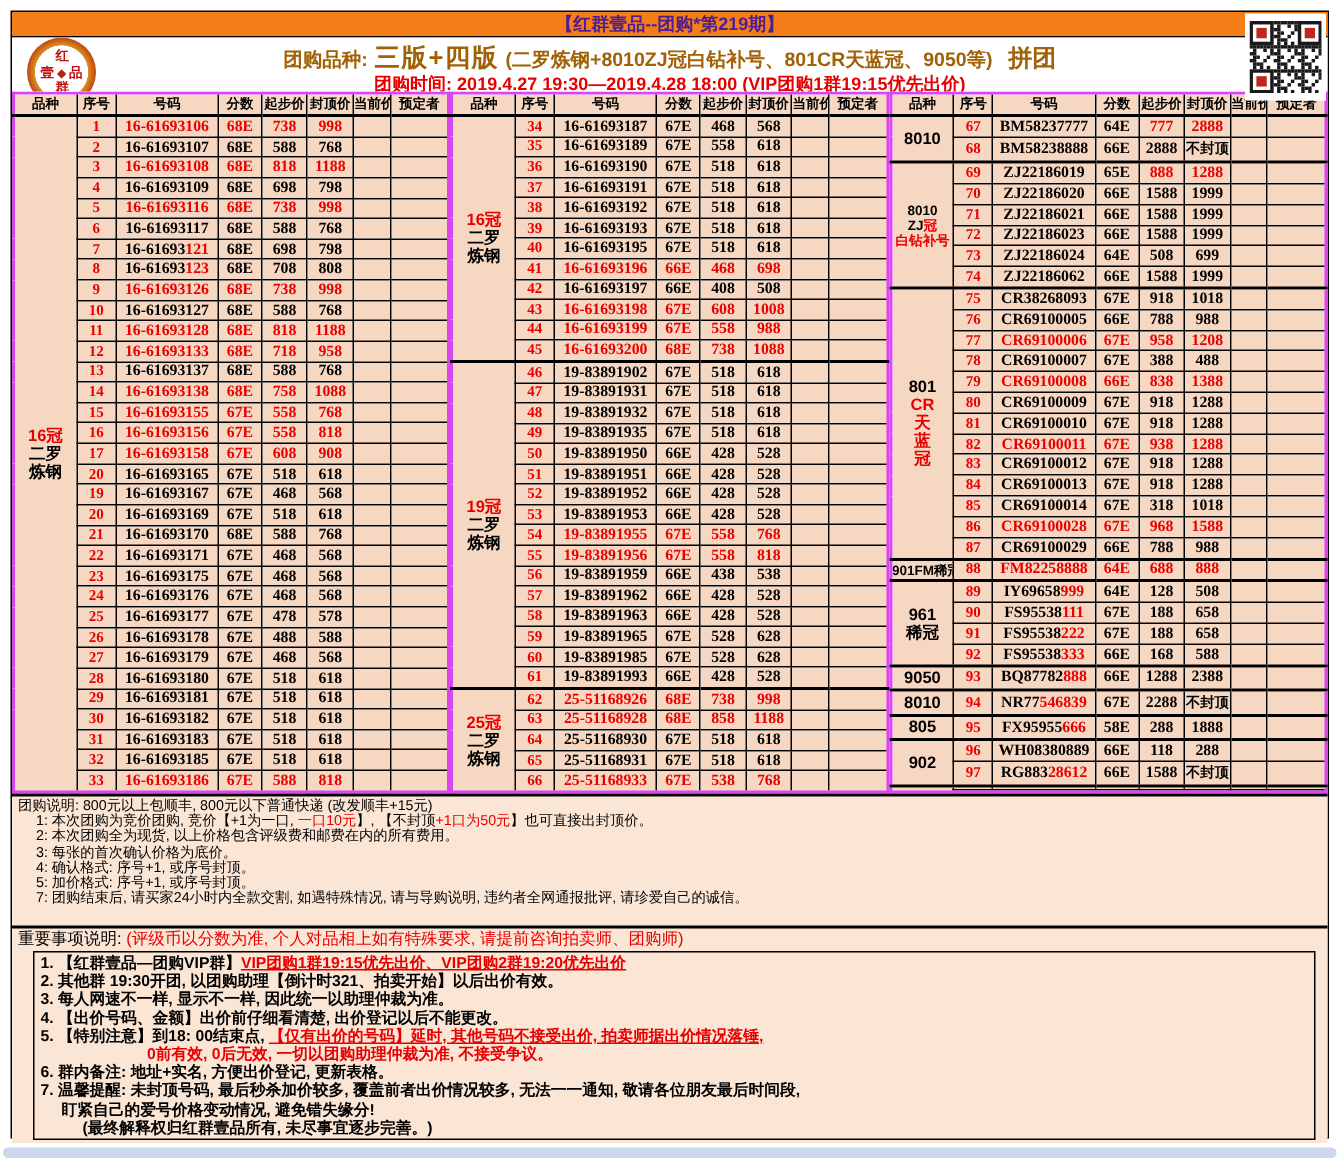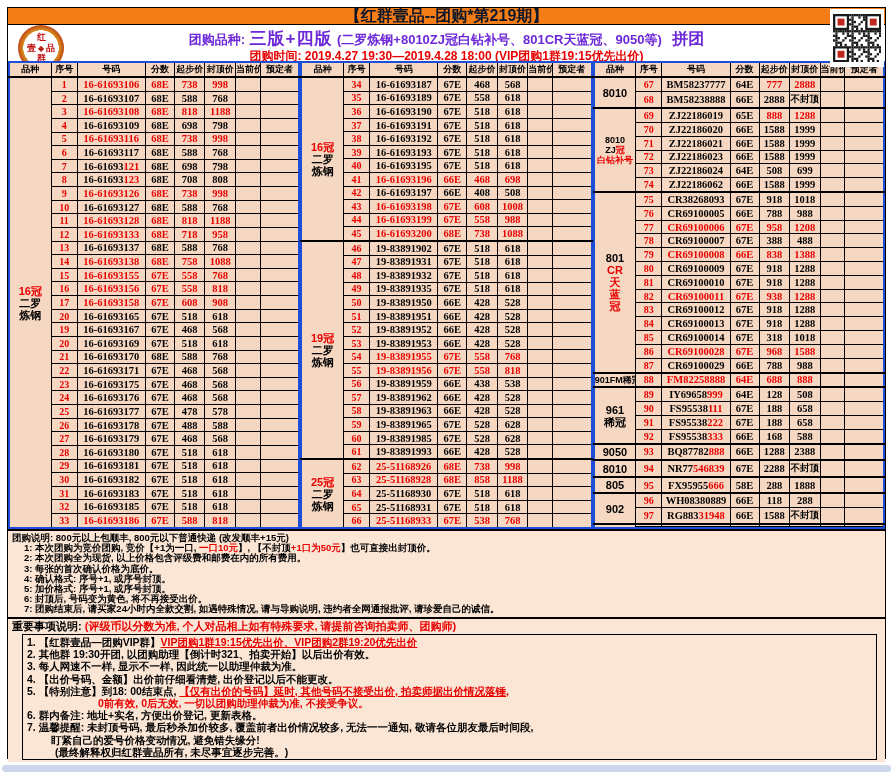--- a/index.html
+++ b/index.html
@@ -3,69 +3,69 @@
 <meta charset="utf-8">
 <style>
   html,body{margin:0;padding:0;}
   body{width:893px;height:772px;position:relative;background:#fff;
        font-family:"Liberation Sans","DejaVu Sans",sans-serif;}
   .frame{position:absolute;left:7px;top:7px;width:877px;height:750px;
          border:1px solid #000;background:#fff;display:flex;flex-direction:column;}
   
   .topbar{height:16px;background:#f57d18;border-bottom:1px solid #000;
           display:flex;align-items:center;justify-content:center;flex:0 0 auto;}
-  .topbar .t{font-size:16px;font-weight:bold;color:#0f172a;}
+  .topbar .t{font-size:12px;font-weight:bold;color:#4c1d95;}
   
   .subhead{height:36px;overflow:hidden;position:relative;flex:0 0 auto;background:#fff;}
-  .line1{text-align:center;margin-top:2px;height:22px;color:#6d28d9;font-weight:bold;white-space:nowrap;}
+  .line1{text-align:center;margin-top:2px;height:22px;color:#a16207;font-weight:bold;white-space:nowrap;}
   .line1 .lbl{font-size:13px;}
   .line1 .main{font-size:17px;letter-spacing:1px;}
   .line1 .det{font-size:13px;}
   .line1 .suf{font-size:16px;margin-left:6px;}
   .line2{text-align:center;color:#e80000;font-weight:bold;font-size:12px;line-height:14px;white-space:nowrap;}
   
   .logo{position:absolute;left:10px;top:0px;width:46px;height:46px;border-radius:50%;
         background:radial-gradient(circle,#fff 0 54%,#d89020 55%,#b52312 78%,#fff 79%);}
   .logo span{position:absolute;color:#c01010;font-weight:bold;font-size:9px;line-height:9px;}
   .logo .lt{top:8px;left:19px;}
   .logo .ll{top:19px;left:9px;}
   .logo .lr{top:19px;right:9px;}
   .logo .lb{bottom:8px;left:19px;}
   .logo .lc{top:19px;left:20px;color:#b52312;font-size:8px;}
   
   .qr{position:absolute;right:1px;top:1px;width:54px;height:58px;background:#fff;
       display:flex;align-items:center;justify-content:center;z-index:5;}
   
   .tables{display:flex;flex:0 0 auto;height:468px;}
-  table.grp{width:33.3333%;border-collapse:collapse;table-layout:fixed;height:468px;border:2px solid #1d4ed8;}
+  table.grp{width:33.3333%;border-collapse:collapse;table-layout:fixed;height:468px;border:2px solid #d946ef;}
   table.grp th,table.grp td{border:1px solid #000;padding:0;text-align:center;overflow:hidden;
       white-space:nowrap;background:#f6d7c1;}
   table.grp th{font-size:9px;font-weight:bold;height:13px;}
   td.sn{color:#e80000;font-weight:bold;font-family:"Liberation Serif","DejaVu Serif",serif;font-size:10px;}
   td.num,td.score,td.price{font-family:"Liberation Serif","DejaVu Serif",serif;font-weight:bold;font-size:10.5px;}
   td.cur,td.res{background:#fff;}
   td.species{font-weight:bold;font-size:11px;line-height:12px;white-space:normal;}
   td.species.smx{font-size:9px;line-height:10px;}
   td.cn{font-size:9.5px;font-weight:bold;font-family:"Liberation Sans",sans-serif;}
   .red{color:#e80000;}
   .u{text-decoration:underline;}
   tr.gb td{border-top:2px solid #000;}
   
   .notes1{flex:0 0 auto;height:84px;border-top:2px solid #000;background:#fbe5d5;
-          padding:2px 4px 0 4px;font-size:9.5px;font-weight:bold;line-height:10.2px;color:#000;}
+          padding:2px 4px 0 4px;font-size:9.5px;font-weight:normal;line-height:10.2px;color:#000;}
   .notes1 .items div{margin-left:12px;}
   
   .notes2{flex:1 1 auto;border-top:2px solid #000;background:#fbe5d5;padding:1px 4px 0 4px;color:#000;}
-  .notes2 .title{font-size:11px;font-weight:bold;line-height:13px;white-space:nowrap;}
+  .notes2 .title{font-size:11px;font-weight:normal;line-height:13px;white-space:nowrap;}
   .notes2 .title .red{font-size:11px;}
   .notes2 .box{border:1px solid #000;margin:1px 4px 2px 10px;padding:1px 4px;
                font-size:10.5px;font-weight:bold;line-height:12.2px;}
   .notes2 .box div{white-space:nowrap;overflow:hidden;}
   .i1{margin-left:71px;}
-  .i2{margin-left:24px;}
+  .i2{margin-left:14px;}
   .i3{margin-left:28px;}
   
   .bluestrip{position:absolute;left:2px;right:2px;bottom:0;height:7px;background:#ccd7ec;border-radius:4px;}
 </style>
 </head>
 <body>
 
 <div class="frame">
 
   <div class="topbar">
@@ -1079,21 +1079,21 @@
             <td class="sn">96</td>
             <td class="num"><span>WH08380889</span></td>
             <td class="score">66E</td>
             <td class="price">118</td>
             <td class="price">288</td>
             <td class="cur"></td>
             <td class="res"></td>
           </tr>
           <tr>
             <td class="sn">97</td>
-            <td class="num"><span>RG883</span><span class="red">31948</span></td>
+            <td class="num"><span>RG883</span><span class="red">28612</span></td>
             <td class="score">66E</td>
             <td class="price">1588</td>
             <td class="price cn">不封顶</td>
             <td class="cur"></td>
             <td class="res"></td>
           </tr>
           <tr class="gb">
             <td class="species" rowspan="2"></td>
             <td class="sn"></td>
             <td class="num"></td>
@@ -1120,21 +1120,20 @@
     <div>
       <span>团购说明:</span>
       <span>800元以上包顺丰, 800元以下普通快递 (改发顺丰+15元)</span>
     </div>
     <div class="items">
         <div><span>1: 本次团购为竞价团购, 竞价【+1为一口, </span><span class="red">一口10元</span><span>】, 【不封顶</span><span class="red">+1口为50元</span><span>】也可直接出封顶价。</span></div>
         <div><span>2: 本次团购全为现货, 以上价格包含评级费和邮费在内的所有费用。</span></div>
         <div><span>3: 每张的首次确认价格为底价。</span></div>
         <div><span>4: 确认格式: 序号+1, 或序号封顶。</span></div>
         <div><span>5: 加价格式: 序号+1, 或序号封顶。</span></div>
-        <div><span>6: 封顶后, 号码变为黄色, 将不再接受出价。</span></div>
         <div><span>7: 团购结束后, 请买家24小时内全款交割, 如遇特殊情况, 请与导购说明, 违约者全网通报批评, 请珍爱自己的诚信。</span></div>
       </div>
   </div>
 
   <div class="notes2">
     <div class="title">
       <span>重要事项说明:</span>
       <span class="red">(评级币以分数为准, 个人对品相上如有特殊要求, 请提前咨询拍卖师、团购师)</span>
     </div>
     <div class="box">

